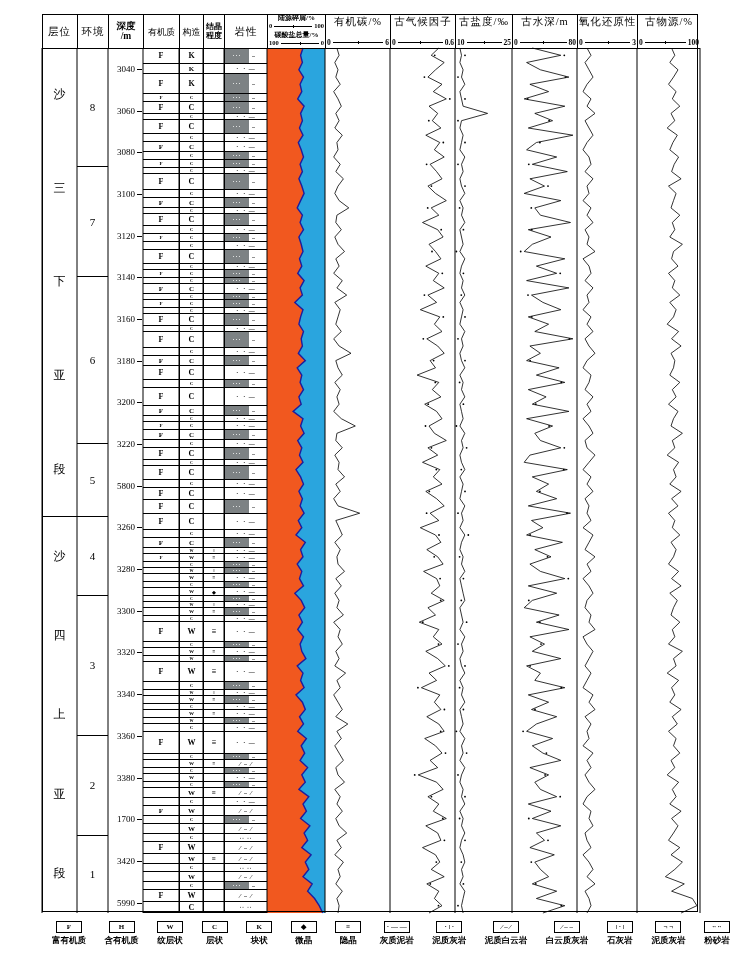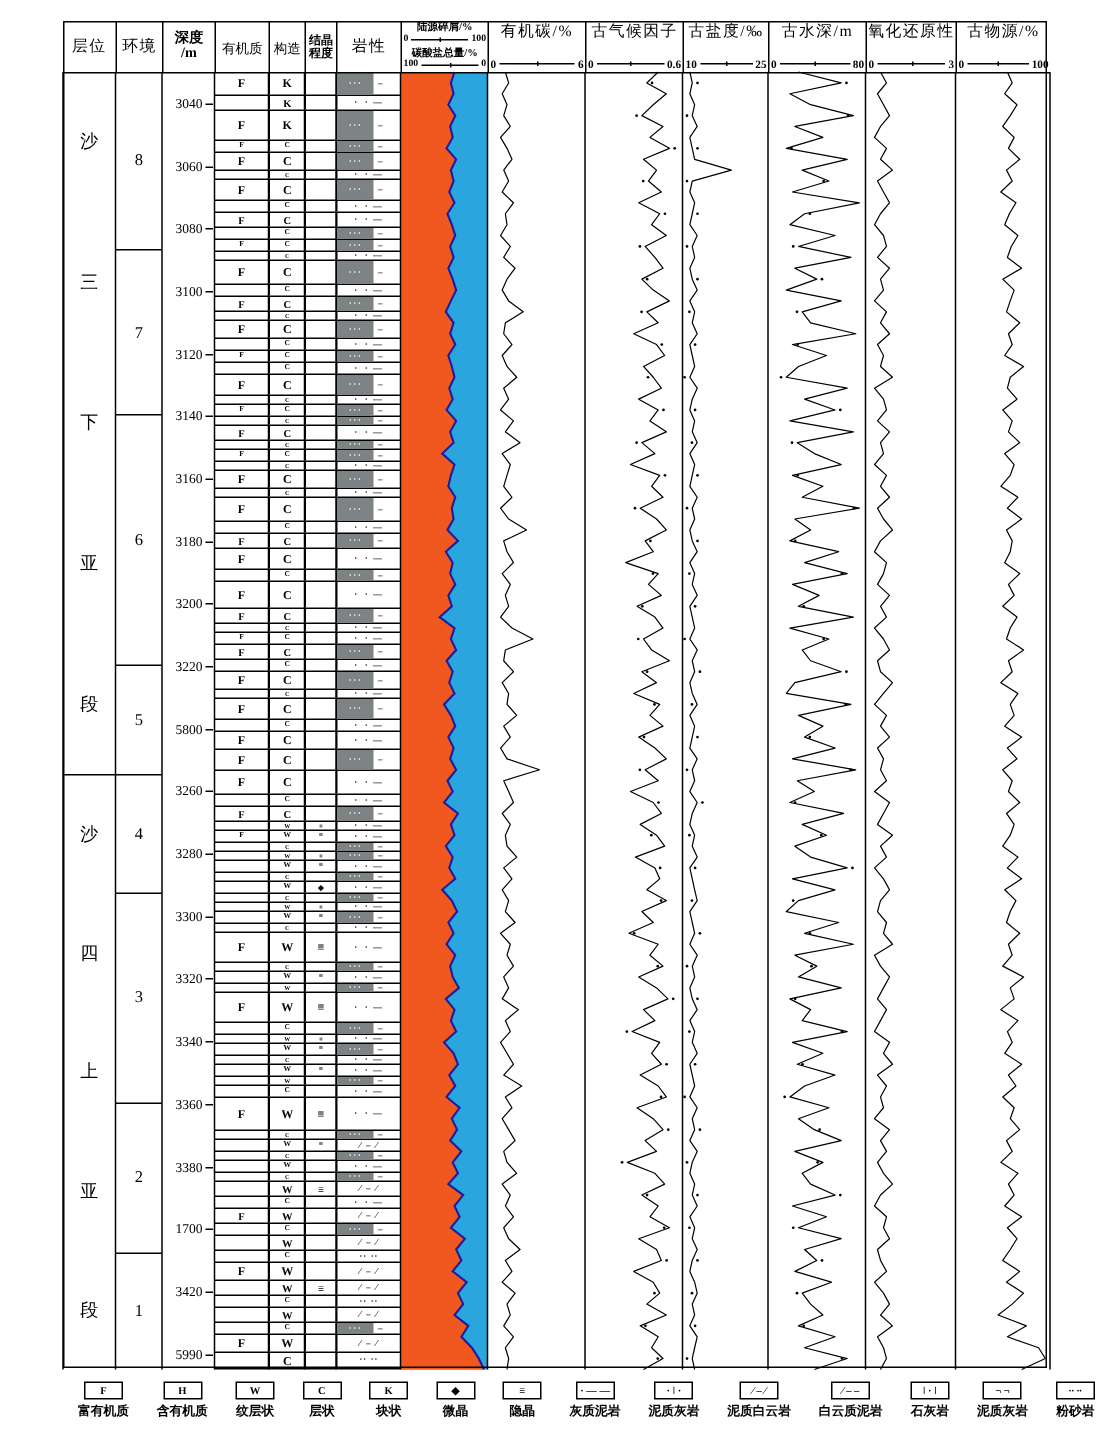--- a/index.html
+++ b/index.html
@@ -1257,21 +1257,21 @@
       <div class="legitem">
         <div class="legbox">· ǀ ·</div>
         <div class="leglabel">泥质灰岩</div>
       </div>
       <div class="legitem">
         <div class="legbox">⁄ – ⁄</div>
         <div class="leglabel">泥质白云岩</div>
       </div>
       <div class="legitem">
         <div class="legbox">⁄ – –</div>
-        <div class="leglabel">白云质泥岩</div>
+        <div class="leglabel">白云质灰岩</div>
       </div>
       <div class="legitem">
         <div class="legbox">ǀ · ǀ</div>
         <div class="leglabel">石灰岩</div>
       </div>
       <div class="legitem">
         <div class="legbox">¬ ¬</div>
         <div class="leglabel">泥质灰岩</div>
       </div>
       <div class="legitem">

